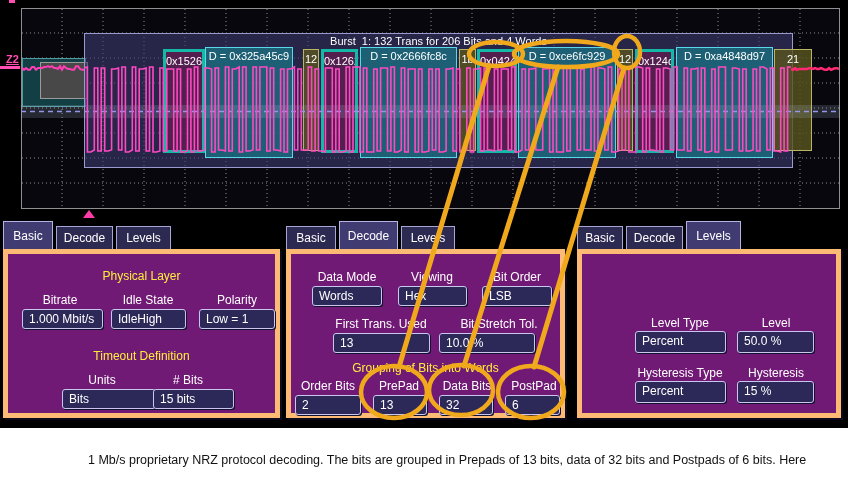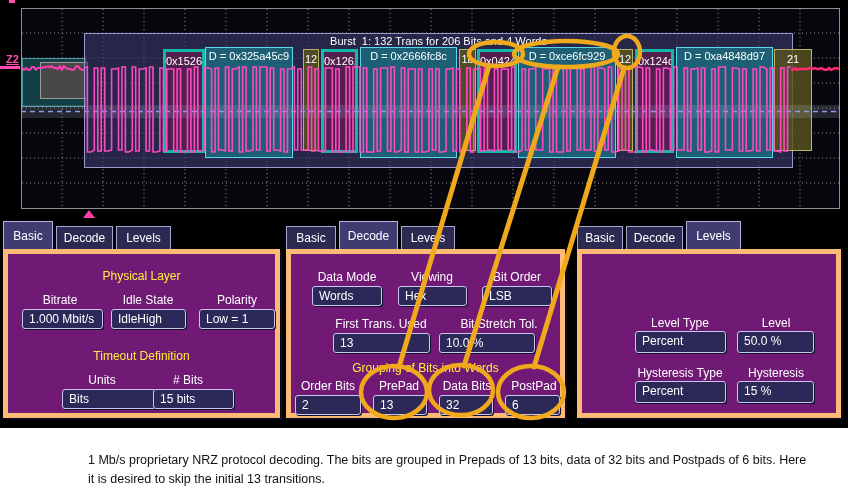--- a/index.html
+++ b/index.html
@@ -187,21 +187,20 @@
         <div class="plabel" style="left:48px;top:112px;width:100px;">Hysteresis Type</div>
         <div class="plabel" style="left:144px;top:112px;width:100px;">Hysteresis</div>
         <div class="pfield" style="left:53px;top:127px;width:91px;height:22px;">Percent</div>
         <div class="pfield" style="left:155px;top:127px;width:77px;height:22px;">15 %</div>
       </div>
     </div>
   </div>
 
   <div class="caption">
     <div>1 Mb/s proprietary NRZ protocol decoding. The bits are grouped in Prepads of 13 bits, data of 32 bits and Postpads of 6 bits. Here</div>
-    <div>it is desired to skip the initial 13 transitions.</div>
   </div>
 
   <svg id="overlay" width="848" height="428">
       <line x1="21" y1="111.5" x2="840" y2="111.5" stroke="#9595ea" stroke-width="1.5" stroke-dasharray="5 4"></line>
       <path d="M 22 68 L 24 69.8 L 26 68.0 L 28 69.8 L 30 69.8 L 32 67.1 L 34 67.1 L 36 69.8 L 38 68.0 L 40 68.0 L 42 68.0 L 44 67.1 L 46 67.1 L 48 66.2 L 50 67.1 L 52 66.2 L 54 68.0 L 56 68.0 L 58 68.9 L 60 66.2 L 62 69.8 L 64 66.2 L 66 68.0 L 68 68.9 L 70 68.9 L 72 69.8 L 74 69.8 L 76 66.2 L 78 66.2 L 80 68.9 L 82 69.8 L 84 69.8" fill="none" stroke="#ff3eb5" stroke-width="2"></path>
       <path d="M 84 68 L 87.4 67 L 87.4 152 L 90.9 152 L 94.3 150 L 94.3 68 L 97.8 68 L 97.8 151 L 101.2 151 L 101.2 68 L 104.7 68 L 104.7 151 L 108.1 151 L 111.6 150 L 111.6 69 L 115.0 69 L 118.5 68 L 118.5 150 L 121.9 150 L 121.9 67 L 125.4 67 L 125.4 152 L 128.8 152 L 132.3 150 L 132.3 67 L 135.7 67 L 135.7 151 L 139.2 151 L 139.2 69 L 142.6 69 L 146.1 68 L 146.1 151 L 149.5 151 L 149.5 67 L 153.0 67 L 153.0 152 L 156.4 152 L 159.9 151 L 159.9 68 L 163.3 68 L 163.3 151 L 166.8 151 L 166.8 69 L 170.2 69 L 173.7 69 L 173.7 151 L 177.1 151 L 177.1 69 L 180.6 69 L 180.6 152 L 184.0 152 L 187.5 151 L 187.5 69 L 190.9 69 L 190.9 152 L 194.4 152 L 194.4 67 L 197.8 67 L 197.8 151 L 201.3 151 L 204.7 150 L 204.7 68 L 208.2 68 L 211.6 69 L 211.6 152 L 215.1 152 L 215.1 68 L 218.5 68 L 218.5 150 L 222.0 150 L 225.4 151 L 225.4 67 L 228.8 67 L 228.8 151 L 232.3 151 L 232.3 69 L 235.7 69 L 239.2 67 L 239.2 152 L 242.6 152 L 242.6 67 L 246.1 67 L 246.1 151 L 249.5 151 L 253.0 150 L 253.0 67 L 256.4 67 L 256.4 150 L 259.9 150 L 259.9 67 L 263.3 67 L 266.8 67 L 266.8 151 L 270.2 151 L 270.2 68 L 273.7 68 L 273.7 150 L 277.1 150 L 280.6 151 L 280.6 69 L 284.0 69 L 284.0 152 L 287.5 152 L 287.5 69 L 290.9 69 L 294.4 67 L 294.4 150 L 297.8 150 L 297.8 69 L 301.3 69 L 301.3 150 L 304.7 150 L 308.2 150 L 308.2 67 L 311.6 67 L 311.6 151 L 315.1 151 L 315.1 69 L 318.5 69 L 318.5 151 L 322.0 151 L 325.4 152 L 325.4 68 L 328.9 68 L 332.3 68 L 332.3 152 L 335.8 152 L 335.8 69 L 339.2 69 L 339.2 152 L 342.7 152 L 346.1 151 L 346.1 67 L 349.6 67 L 349.6 152 L 353.0 152 L 353.0 67 L 356.5 67 L 359.9 67 L 359.9 152 L 363.4 152 L 363.4 68 L 366.8 68 L 366.8 152 L 370.2 152 L 373.7 152 L 373.7 69 L 377.1 69 L 377.1 151 L 380.6 151 L 380.6 68 L 384.0 68 L 387.5 68 L 387.5 151 L 390.9 151 L 390.9 67 L 394.4 67 L 394.4 152 L 397.8 152 L 401.3 150 L 401.3 68 L 404.7 68 L 404.7 152 L 408.2 152 L 408.2 69 L 411.6 69 L 415.1 69 L 415.1 152 L 418.5 152 L 418.5 69 L 422.0 69 L 422.0 152 L 425.4 152 L 428.9 151 L 428.9 69 L 432.3 69 L 432.3 150 L 435.8 150 L 435.8 69 L 439.2 69 L 439.2 152 L 442.7 152 L 446.1 151 L 446.1 69 L 449.6 69 L 453.0 68 L 453.0 151 L 456.5 151 L 456.5 69 L 459.9 69 L 459.9 152 L 463.4 152 L 466.8 150 L 466.8 68 L 470.3 68 L 470.3 152 L 473.7 152 L 473.7 69 L 477.2 69 L 480.6 68 L 480.6 151 L 484.1 151 L 484.1 68 L 487.5 68 L 487.5 150 L 491.0 150 L 494.4 151 L 494.4 69 L 497.9 69 L 497.9 150 L 501.3 150 L 501.3 69 L 504.8 69 L 508.2 69 L 508.2 150 L 511.6 150 L 511.6 67 L 515.1 67 L 515.1 152 L 518.5 152 L 522.0 150 L 522.0 69 L 525.4 69 L 525.4 150 L 528.9 150 L 528.9 69 L 532.3 69 L 535.8 68 L 535.8 150 L 539.2 150 L 542.7 150 L 542.7 69 L 546.1 69 L 549.6 68 L 549.6 152 L 553.0 152 L 553.0 67 L 556.5 67 L 556.5 152 L 559.9 152 L 563.4 152 L 563.4 67 L 566.8 67 L 566.8 151 L 570.3 151 L 570.3 67 L 573.7 67 L 577.2 67 L 577.2 150 L 580.6 150 L 580.6 69 L 584.1 69 L 584.1 150 L 587.5 150 L 591.0 150 L 591.0 67 L 594.4 67 L 594.4 151 L 597.9 151 L 597.9 68 L 601.3 68 L 604.8 69 L 604.8 150 L 608.2 150 L 608.2 67 L 611.7 67 L 611.7 152 L 615.1 152 L 618.6 151 L 618.6 69 L 622.0 69 L 622.0 150 L 625.5 150 L 625.5 68 L 628.9 68 L 628.9 152 L 632.4 152 L 635.8 152 L 635.8 67 L 639.3 67 L 642.7 68 L 642.7 152 L 646.2 152 L 646.2 68 L 649.6 68 L 649.6 150 L 653.0 150 L 656.5 151 L 656.5 69 L 659.9 69 L 659.9 152 L 663.4 152 L 663.4 68 L 666.8 68 L 670.3 69 L 670.3 150 L 673.7 150 L 673.7 67 L 677.2 67 L 677.2 150 L 680.6 150 L 684.1 150 L 684.1 68 L 687.5 68 L 687.5 151 L 691.0 151 L 691.0 69 L 694.4 69 L 697.9 68 L 697.9 150 L 701.3 150 L 701.3 68 L 704.8 68 L 704.8 152 L 708.2 152 L 711.7 151 L 711.7 69 L 715.1 69 L 715.1 152 L 718.6 152 L 718.6 67 L 722.0 67 L 725.5 67 L 725.5 150 L 728.9 150 L 732.4 150 L 732.4 68 L 735.8 68 L 739.3 69 L 739.3 151 L 742.7 151 L 742.7 69 L 746.2 69 L 746.2 151 L 749.6 151 L 753.1 150 L 753.1 69 L 756.5 69 L 756.5 151 L 760.0 151 L 760.0 67 L 763.4 67 L 766.9 69 L 766.9 150 L 770.3 150 L 770.3 68 L 773.8 68 L 773.8 151 L 777.2 151 L 780.7 152 L 780.7 68 L 784.1 68 L 784.1 151 L 787.6 151 L 787.6 67 L 791.0 67" fill="none" stroke="#ff49c3" stroke-width="1.6"></path>
       <path d="M 791 69 L 793 69.8 L 795 68.2 L 797 69.8 L 799 69.0 L 801 69.0 L 803 69.0 L 805 69.0 L 807 69.0 L 809 68.2 L 811 68.2 L 813 69.0 L 815 68.2 L 817 69.0 L 819 69.0 L 821 68.2 L 823 69.0 L 825 69.8 L 827 69.8 L 829 68.2 L 831 69.8 L 833 69.0 L 835 68.2 L 837 68.2 L 839 69.0" fill="none" stroke="#ff2a72" stroke-width="2.5"></path>
       <line x1="489" y1="66" x2="399" y2="367" stroke="#f0a81c" stroke-width="5" stroke-linecap="round"></line>
       <line x1="558" y1="67" x2="464" y2="366" stroke="#f0a81c" stroke-width="5" stroke-linecap="round"></line>
       <line x1="624" y1="68" x2="534" y2="367" stroke="#f0a81c" stroke-width="5" stroke-linecap="round"></line>

